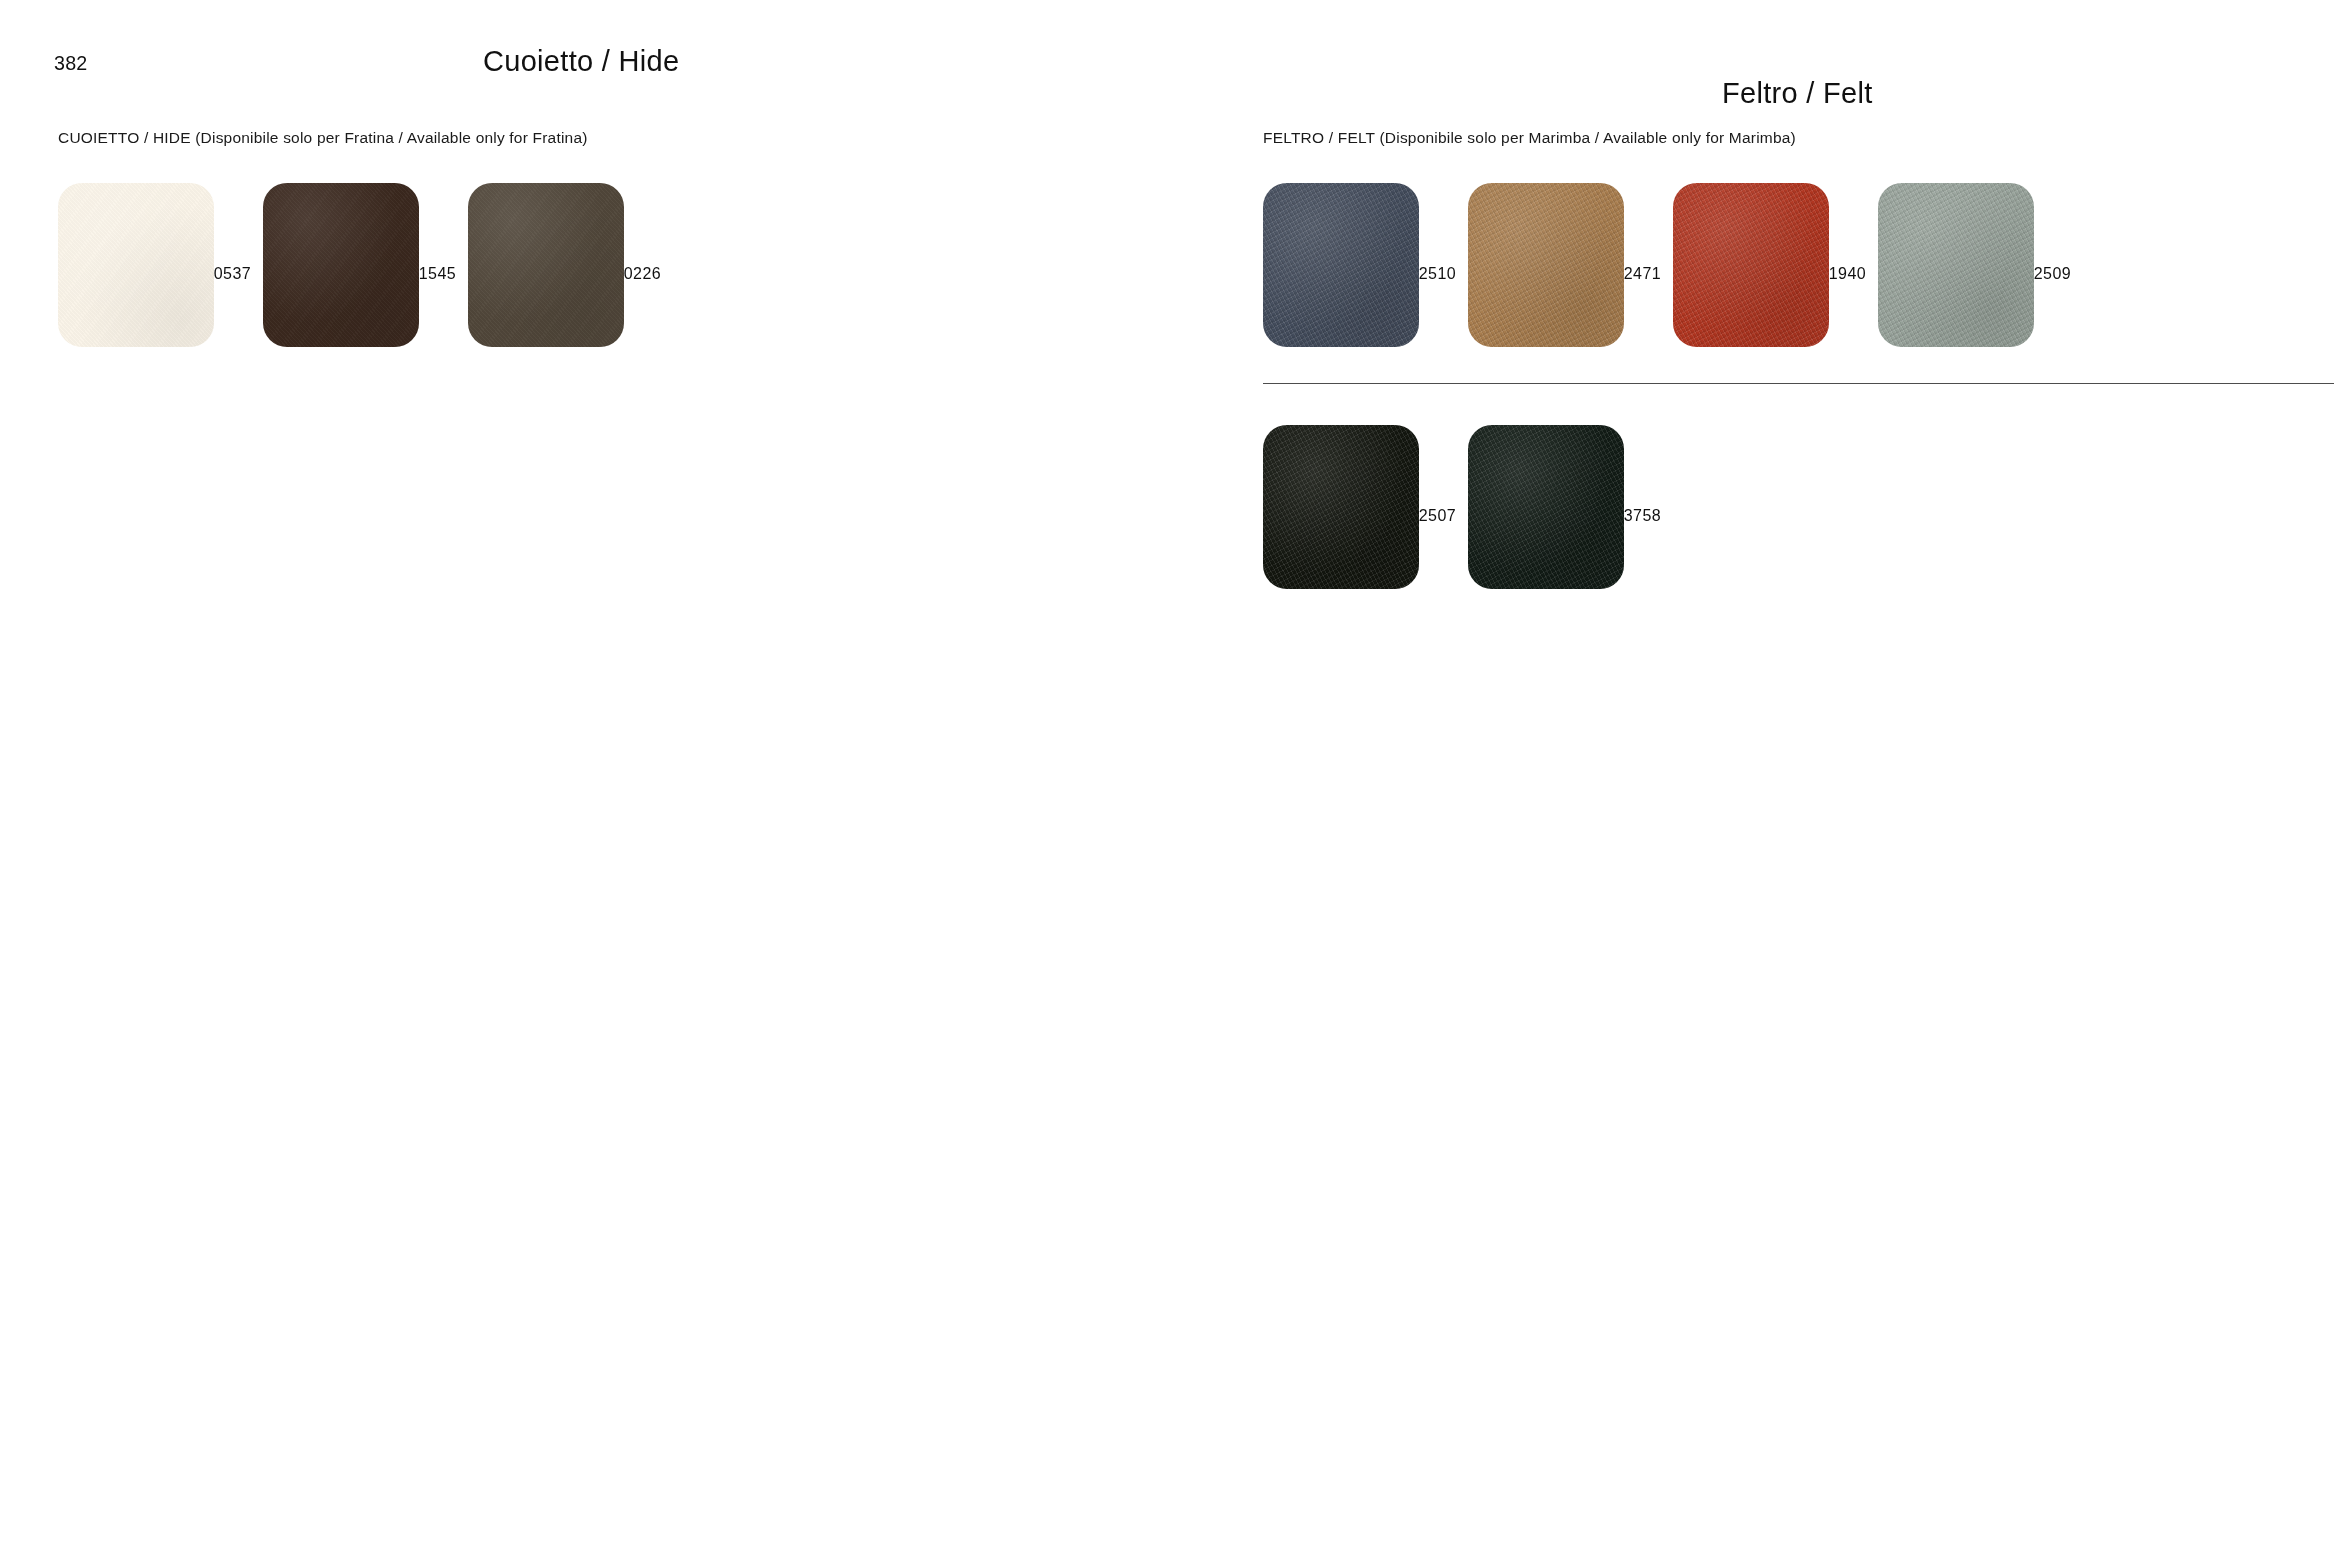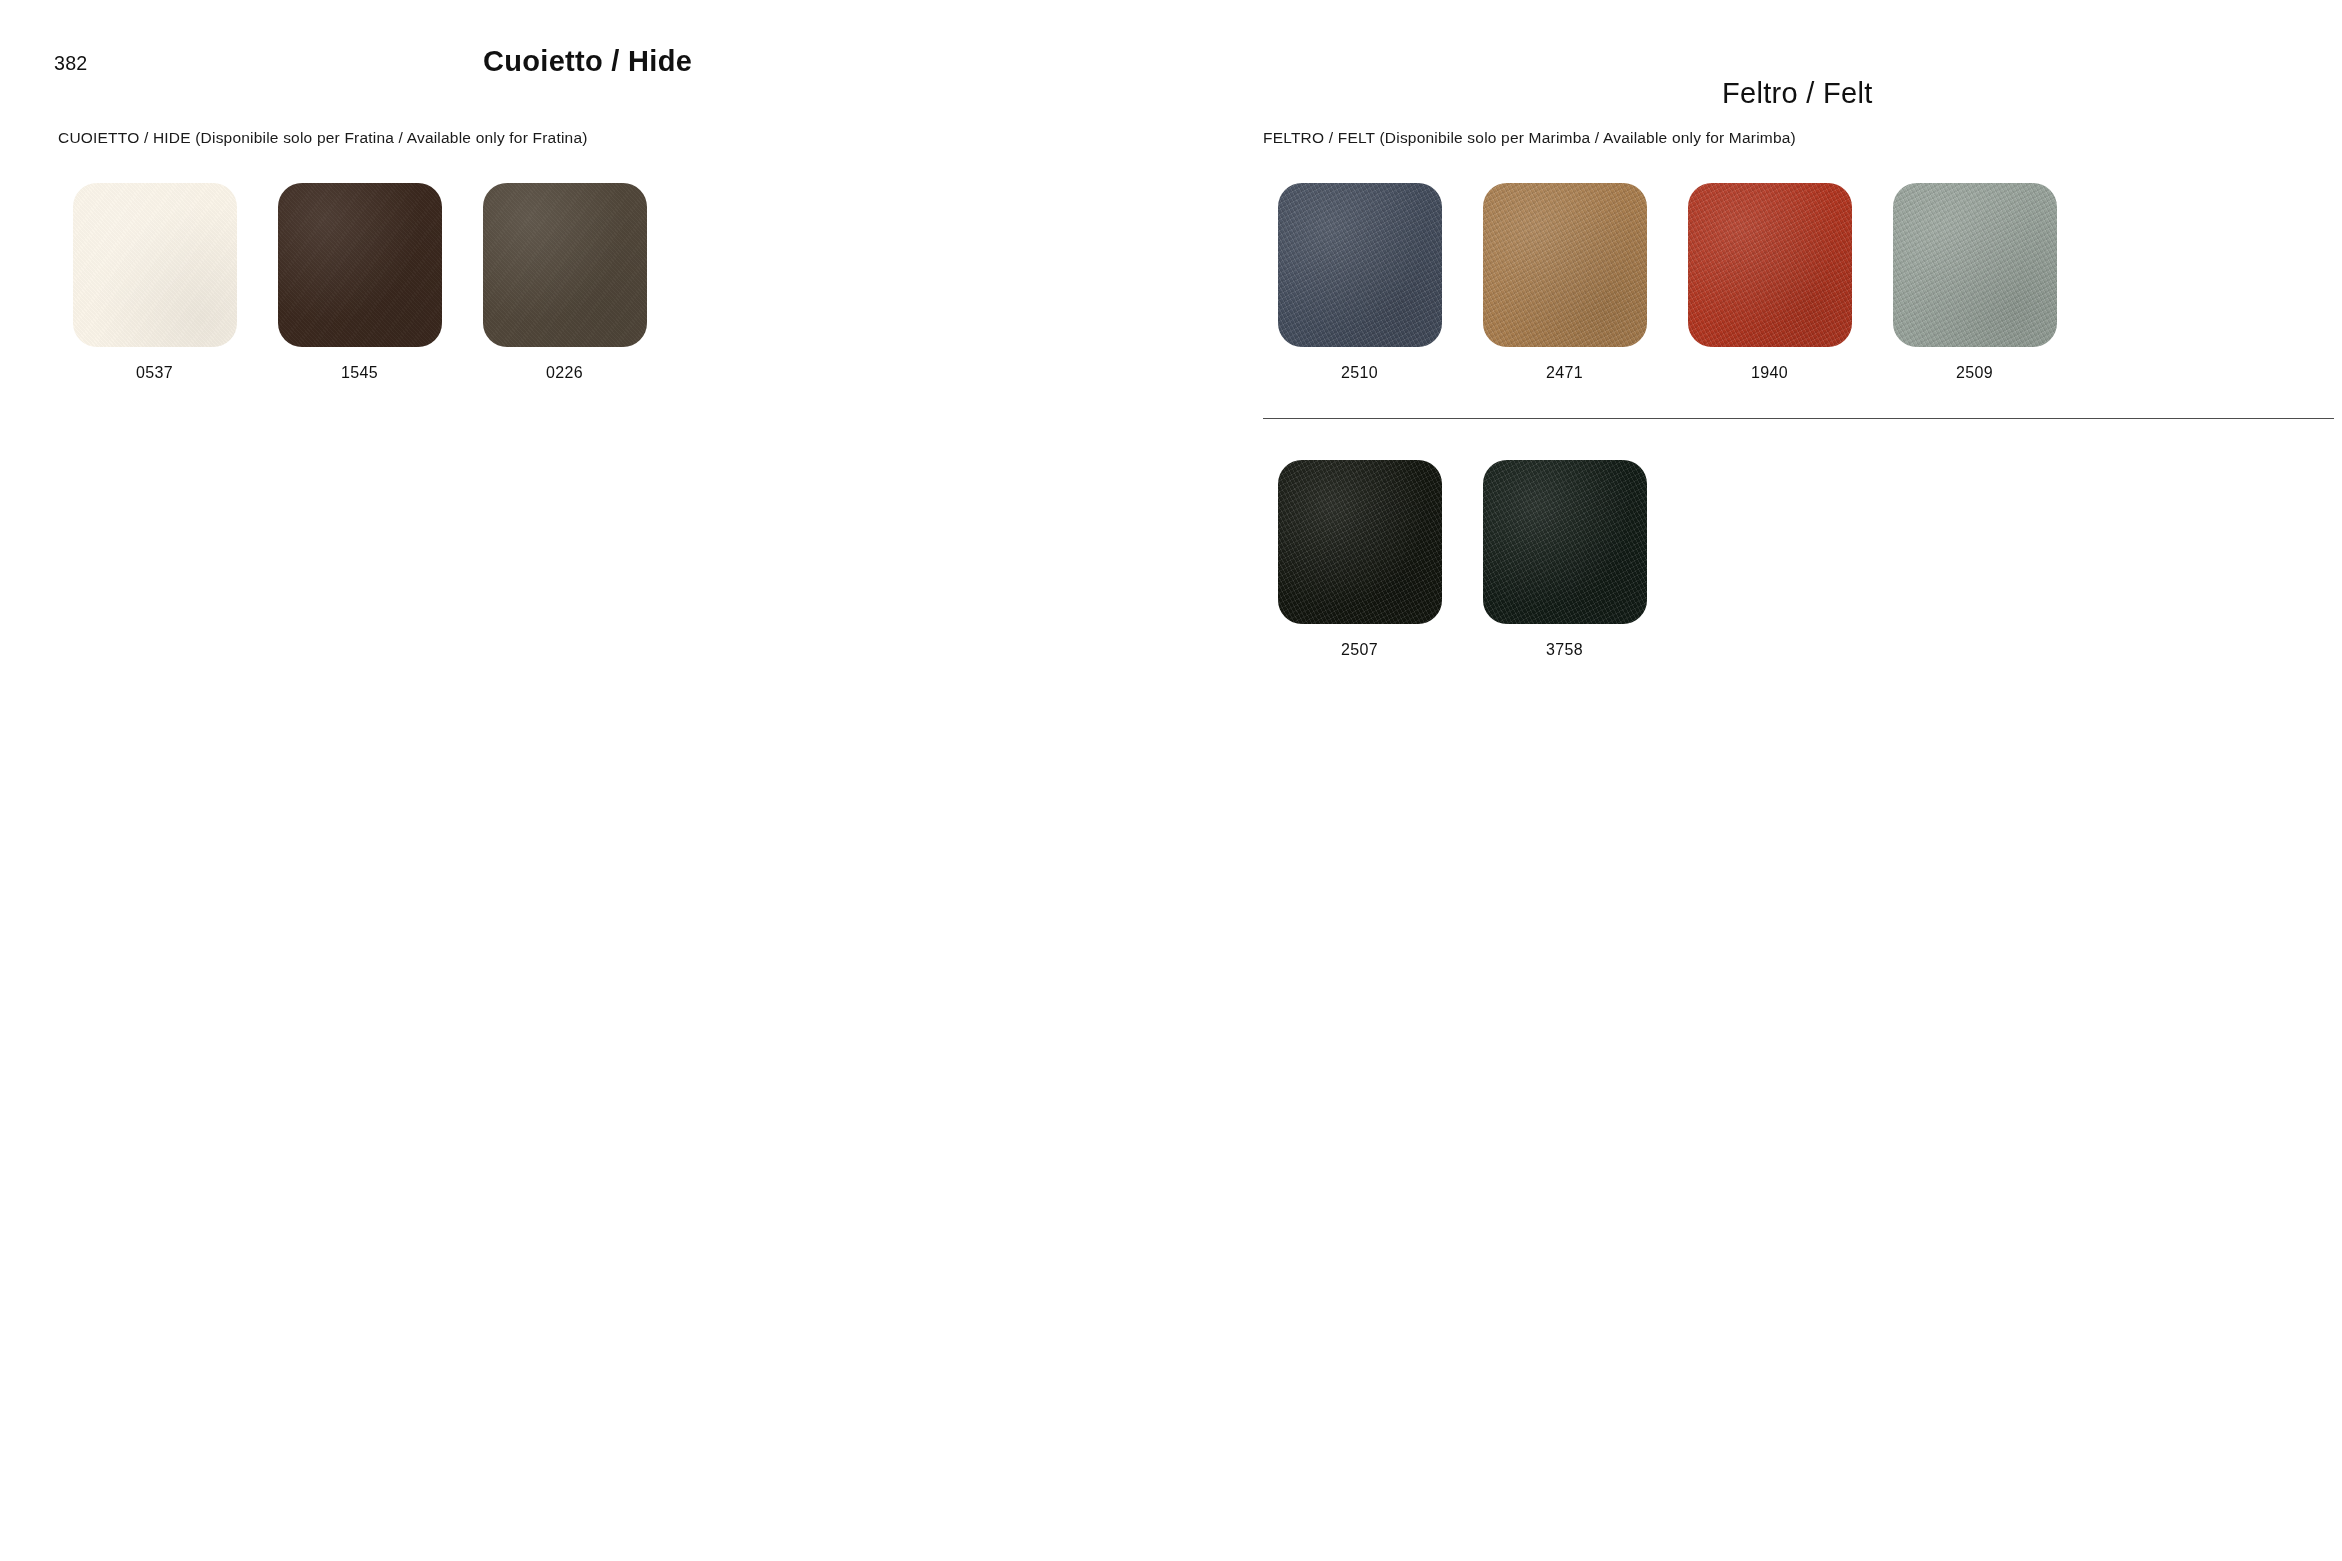--- a/index.html
+++ b/index.html
@@ -37,21 +37,21 @@
     top: 52px;
     font-size: 19.7px;
     letter-spacing: 0.2px;
     color: #111111;
   }
   .title-left {
     position: absolute;
     left: 483px;
     top: 45px;
     font-size: 29px;
-    font-weight: 700;
+    font-weight: 400;
     letter-spacing: 0.3px;
     color: #111111;
     white-space: nowrap;
   }
   .title-right {
     position: absolute;
     left: 1722px;
     top: 45px;
     font-size: 29px;
     font-weight: 400;
@@ -82,21 +82,21 @@
     display: flex;
     flex-direction: row;
     align-items: flex-start;
     gap: 12px;
   }
   .swatch-row + .divider { margin-top: 36px; }
 
   .swatch-cell {
     width: 193px;
     display: flex;
-    flex-direction: column;
+    flex-direction: row;
     align-items: center;
   }
   .swatch-chip {
     width: 164px;
     height: 164px;
     border-radius: 24px;
     position: relative;
     overflow: hidden;
     background-color: #cccccc;
   }

